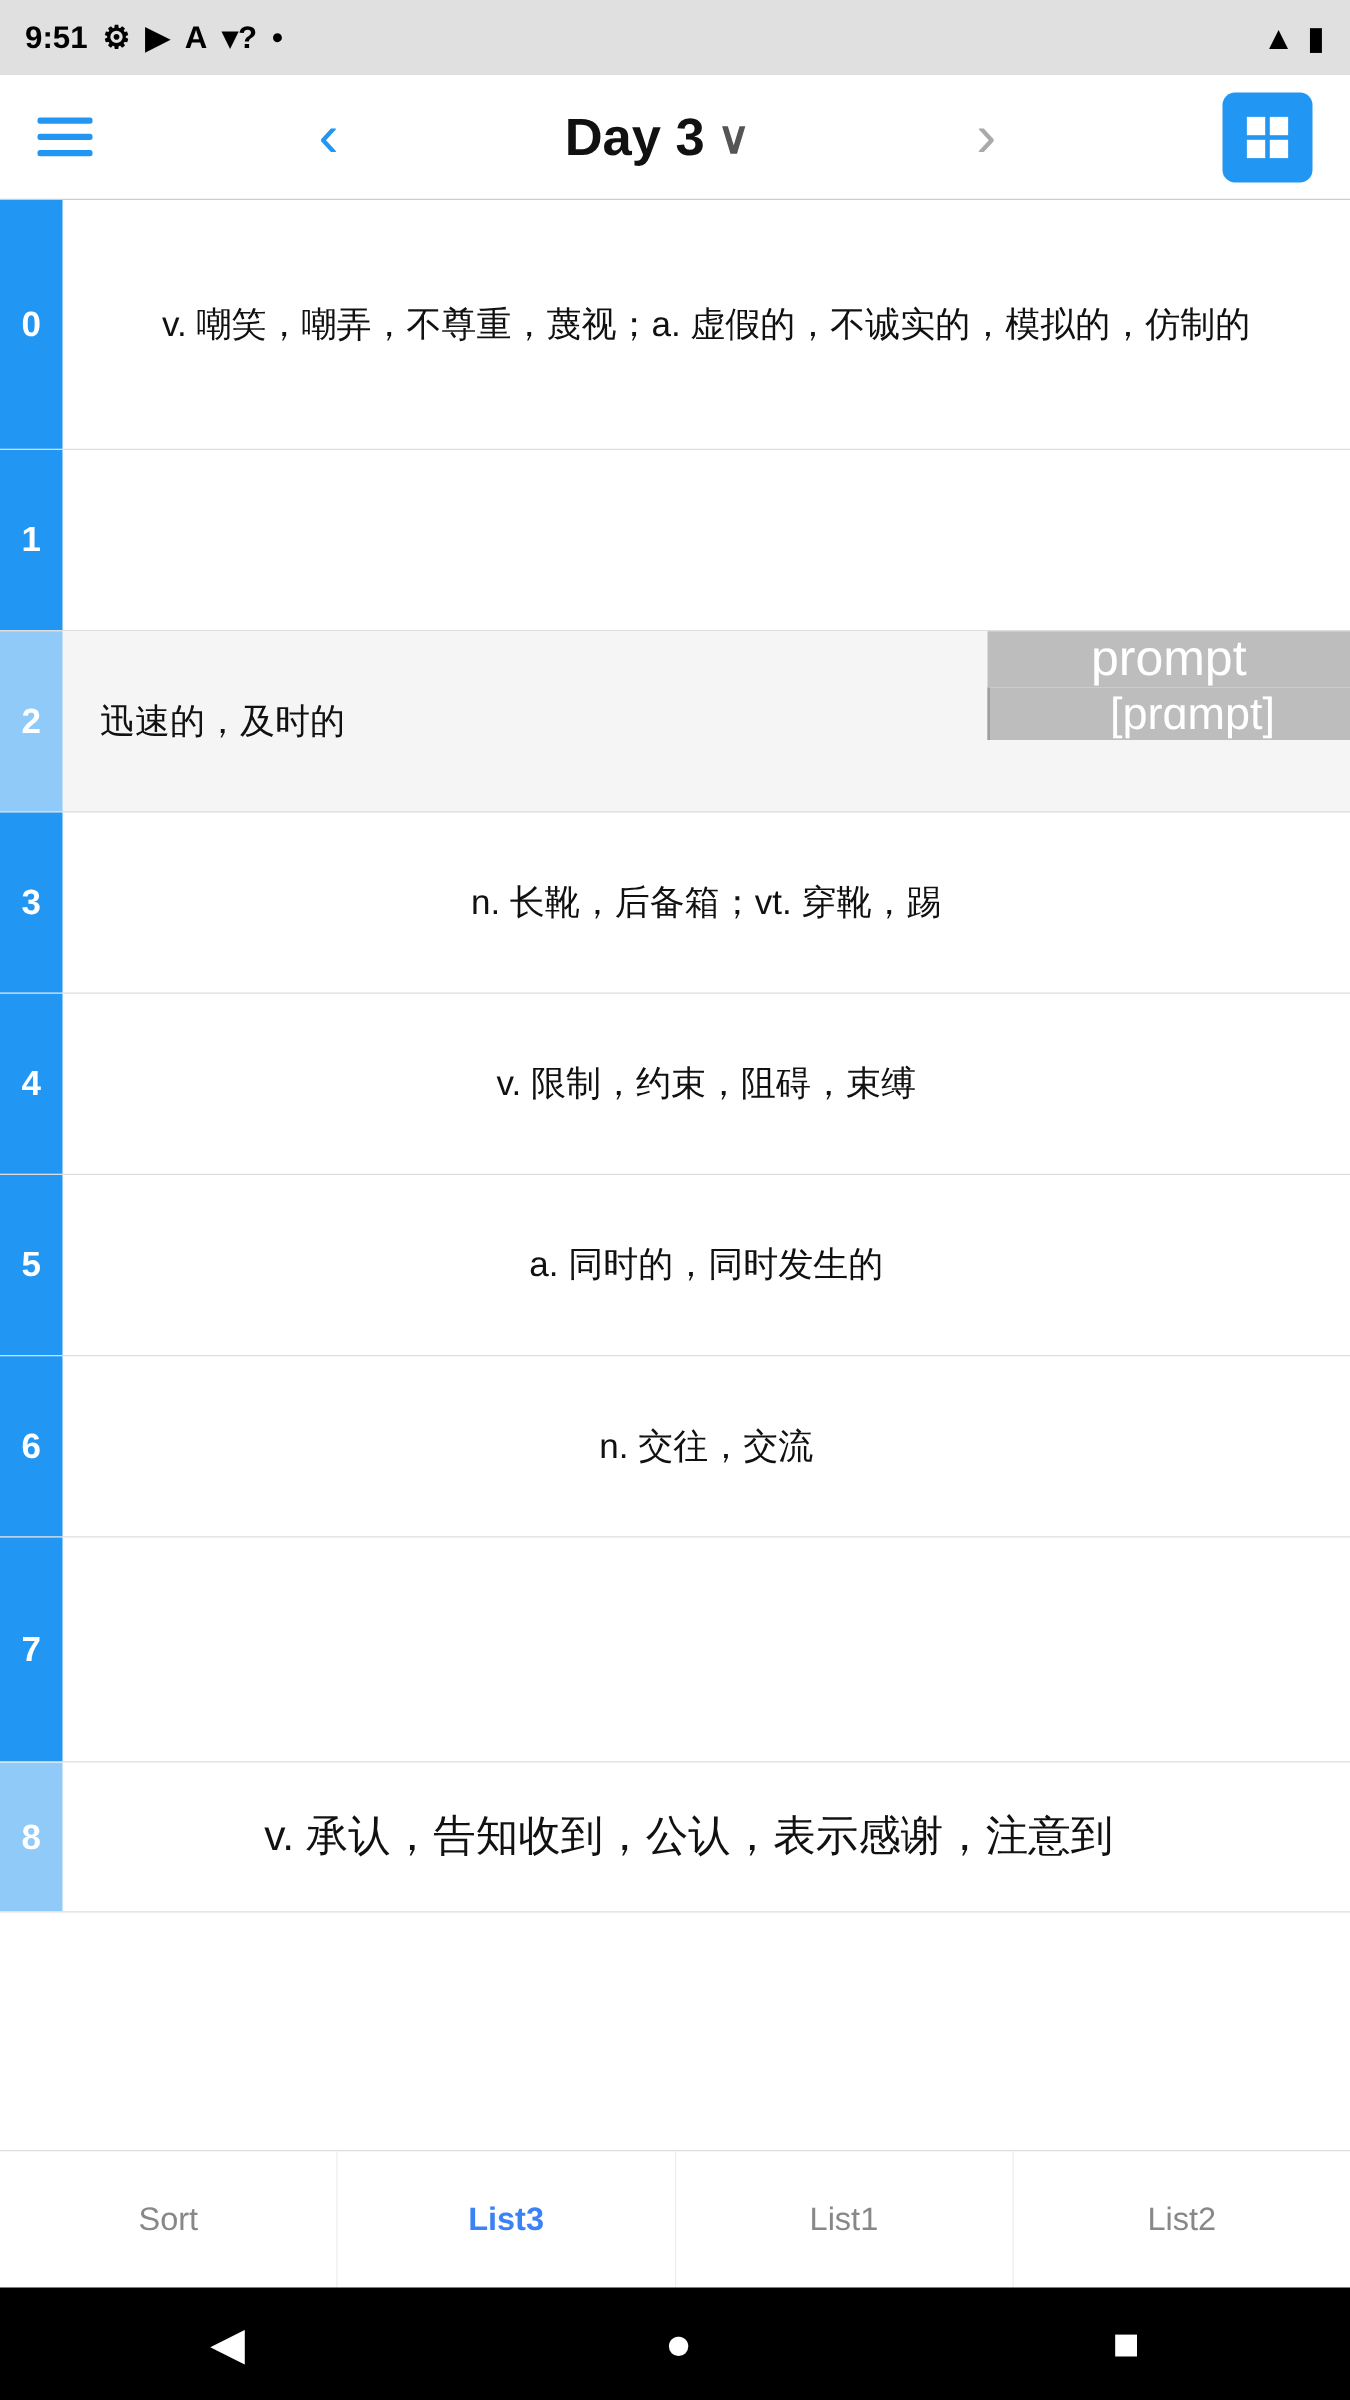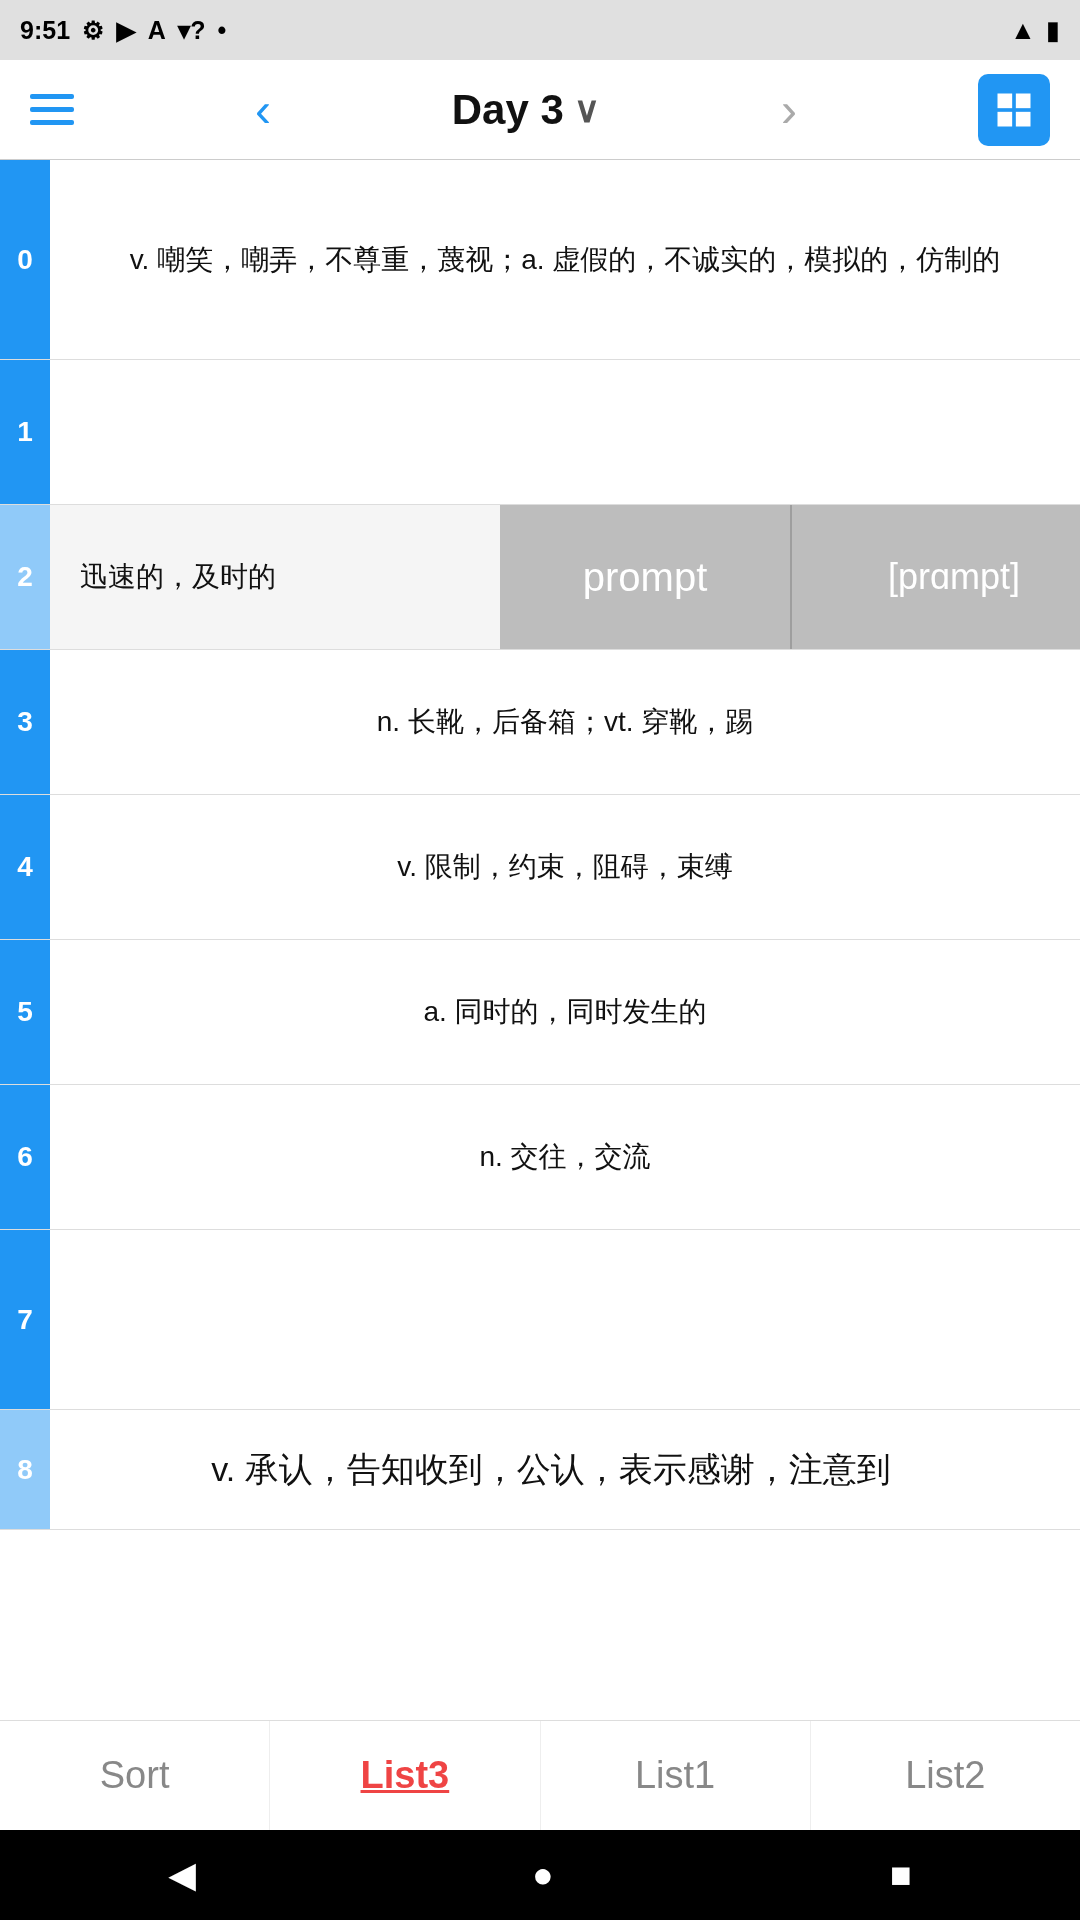--- a/index.html
+++ b/index.html
@@ -138,20 +138,21 @@
     }
 
     
     .row-popup {
       position: absolute;
       right: 0;
       top: 0;
       bottom: 0;
       display: flex;
       z-index: 10;
+      flex-direction: column;
     }
     .popup-word-btn {
       width: 290px;
       background: #bdbdbd;
       display: flex;
       align-items: center;
       justify-content: center;
       font-size: 40px;
       color: #fff;
       cursor: pointer;
@@ -179,32 +180,31 @@
       background: #fff;
       border-top: 1px solid #ddd;
       display: flex;
       align-items: stretch;
     }
     .bottom-nav-item {
       flex: 1;
       display: flex;
       align-items: center;
       justify-content: center;
-      font-size: 38px;
+      font-size: 26px;
       color: #888;
       cursor: pointer;
       border-right: 1px solid #eee;
     }
     .bottom-nav-item:last-child {
       border-right: none;
     }
     .bottom-nav-item.active {
-      color: #ef4444;
+      color: #3b82f6;
       font-weight: bold;
-      text-decoration: underline;
     }
 
     
     .android-nav {
       position: absolute;
       bottom: 0;
       left: 0;
       right: 0;
       height: 90px;
       background: #000;

